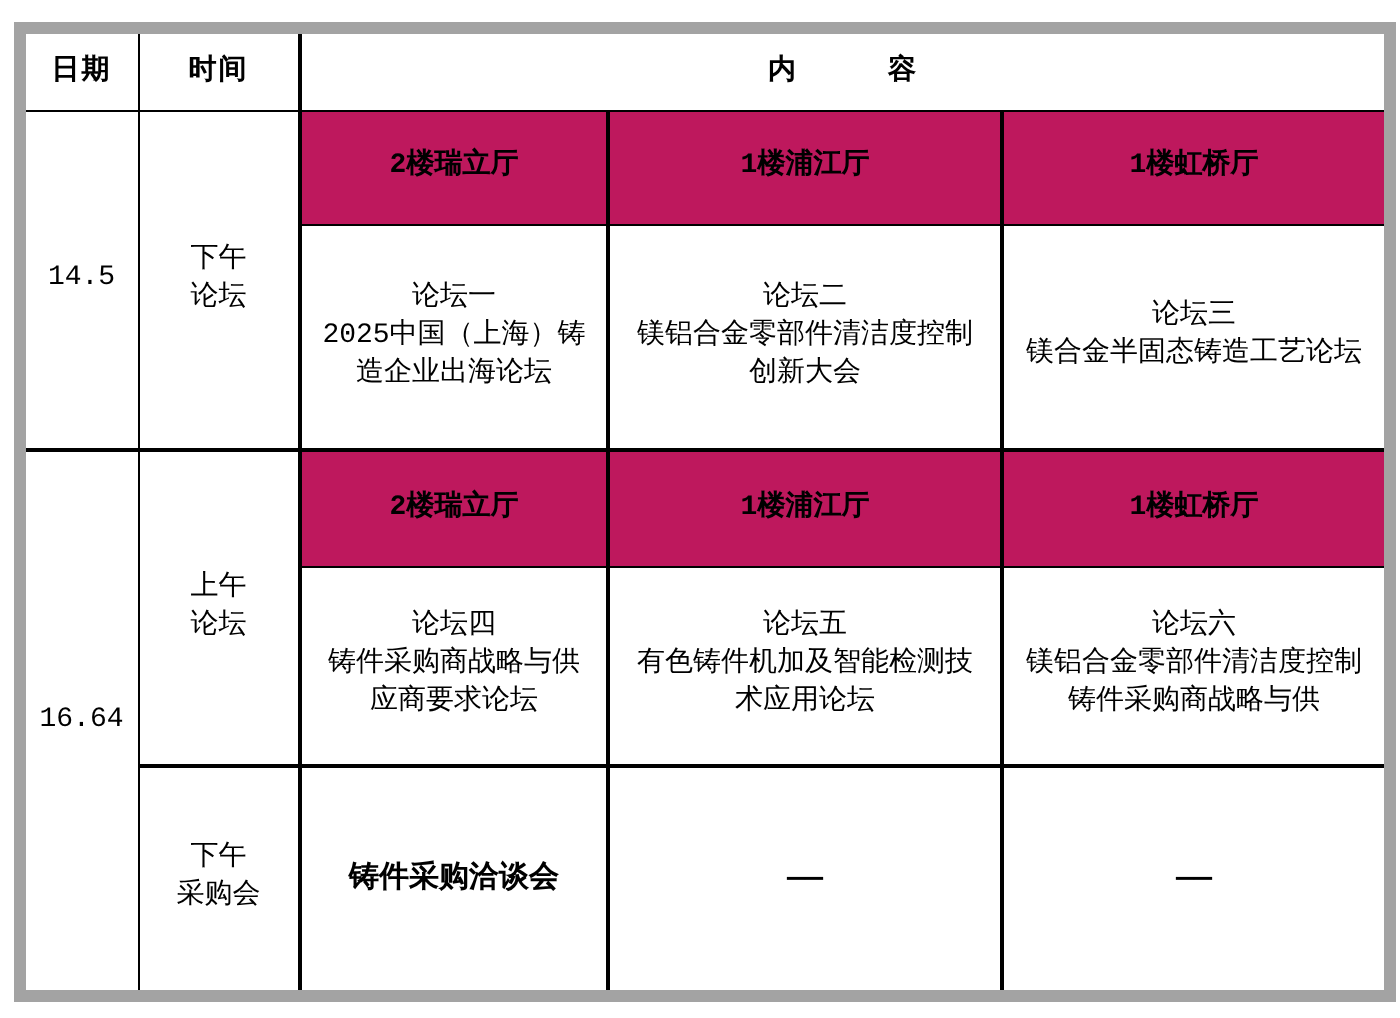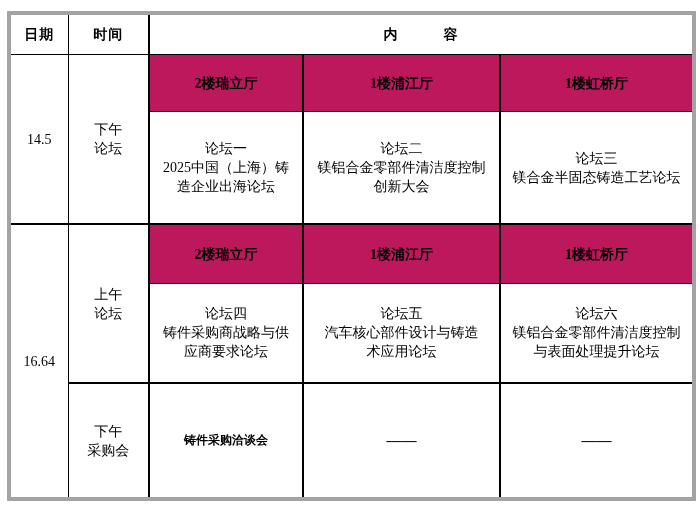--- a/index.html
+++ b/index.html
@@ -12,21 +12,22 @@
     overflow: hidden;
   }
   table.schedule {
     position: absolute;
     left: 7px;
     top: 11px;
     width: 685px;
     height: 490px;
     border-collapse: collapse;
     table-layout: fixed;
-    border: 4px solid #a3a3a3;
+    border: 6px solid #a3a3a3;
+    font-family: Liberation Mono, monospace;
   }
   td {
     border: 1px solid #000000;
     text-align: center;
     vertical-align: middle;
     font-size: 14px;
     line-height: 19px;
     white-space: pre-line;
     overflow: hidden;
   }
@@ -37,21 +38,21 @@
   td.sep-top { border-top-width: 2px; }
 
   td.hdr { font-weight: bold; letter-spacing: 1px; }
   td.venue {
     font-weight: bold;
     background: #be185d;
   }
   td.forum { }
   td.datecell { }
   td.timecell { }
-  td.boldcell { font-weight: bold; font-size: 12px; }
+  td.boldcell { font-weight: bold; font-size: 15px; }
   td.dashcell { font-weight: bold; font-size: 15px; letter-spacing: 0; }
 </style>
 </head>
 <body>
 
 <table class="schedule">
   <colgroup>
     <col style="width:59px">
     <col style="width:81px">
     <col style="width:154px">
@@ -93,25 +94,25 @@
     <td class="venue vthick">2楼瑞立厅</td>
     <td class="venue vthick">1楼浦江厅</td>
     <td class="venue vthick">1楼虹桥厅</td>
   </tr>
 
   <tr style="height:98px">
     <td class="forum vthick">论坛四
 铸件采购商战略与供
 应商要求论坛</td>
     <td class="forum vthick">论坛五
-汽车核心部件设计与铸造
+有色铸件机加及智能检测技
 术应用论坛</td>
     <td class="forum vthick">论坛六
 镁铝合金零部件清洁度控制
-与表面处理提升论坛</td>
+铸件采购商战略与供</td>
   </tr>
 
   <tr style="height:114px">
     <td class="timecell sep-top">下午
 采购会</td>
     <td class="boldcell vthick sep-top">铸件采购洽谈会</td>
     <td class="dashcell vthick sep-top">——</td>
     <td class="dashcell vthick sep-top">——</td>
   </tr>
 </tbody>

